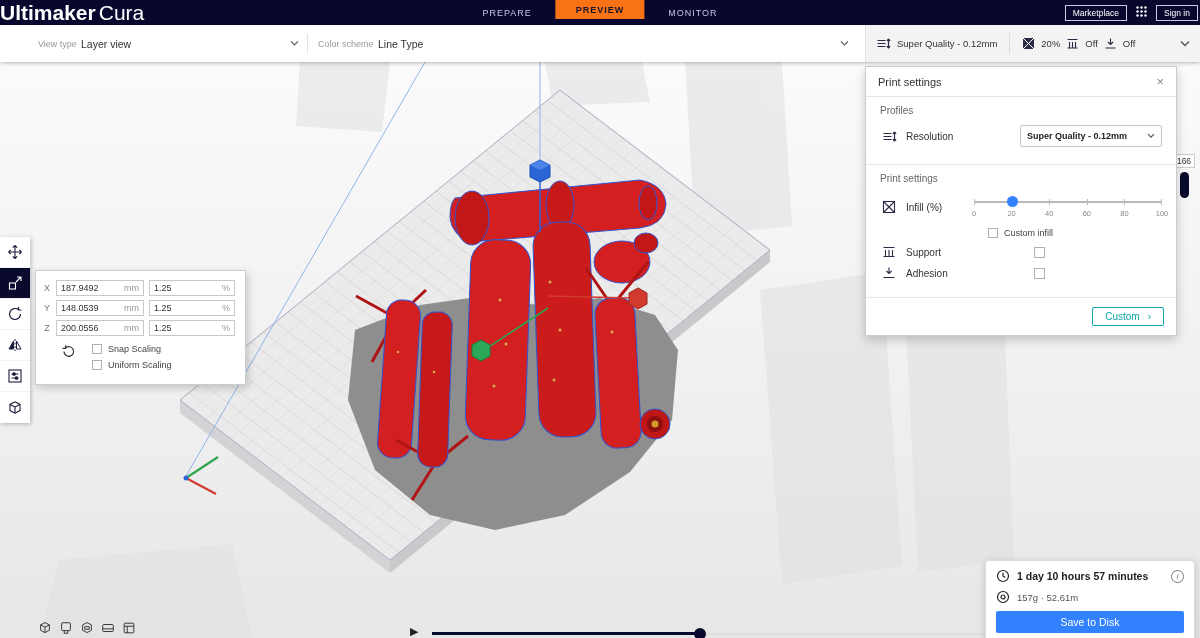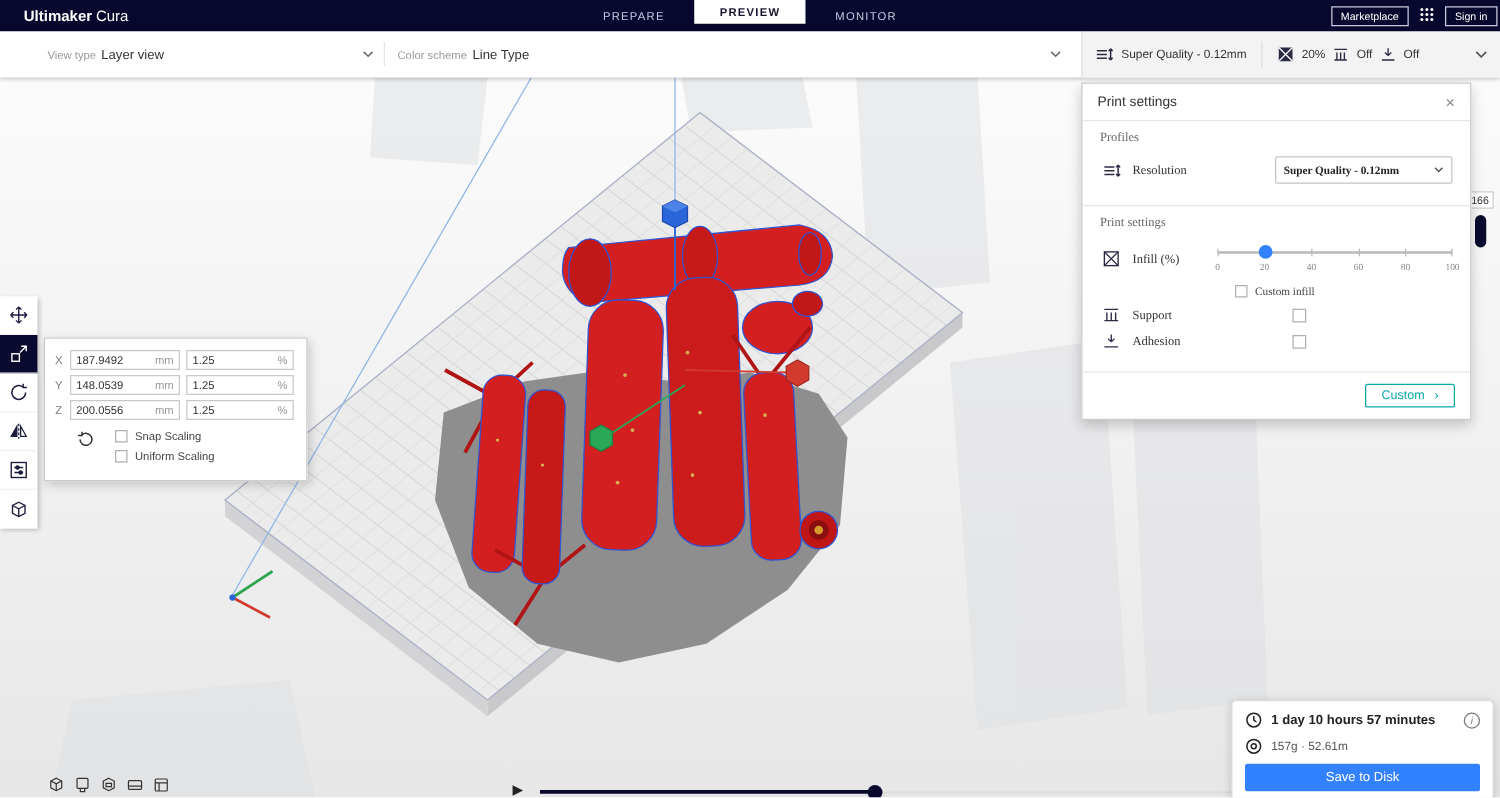--- a/index.html
+++ b/index.html
@@ -1,26 +1,26 @@
 <!DOCTYPE html>
 <html><head>
 <meta charset="utf-8">
 <style>
   * { box-sizing: border-box; margin: 0; padding: 0; }
   html,body { width:1200px; height:638px; overflow:hidden; }
   body { font-family:"Liberation Sans", sans-serif; background:#fff; position:relative; }
 
   
   .topbar { height:25px; background:#08082e; display:flex; align-items:center; position:relative; z-index:40; }
-  .logo { margin-left:19px; color:#fff; font-size:12px; white-space:nowrap; }
+  .logo { margin-left:0; color:#fff; font-size:21px; white-space:nowrap; }
   .logo .bold { font-weight:700; }
   .logo .light { font-weight:300; margin-left:3px; }
   .stage-tabs { position:absolute; left:50%; transform:translateX(-50%); display:flex; align-items:flex-start; height:100%; }
   .tab { font-size:9px; letter-spacing:1px; color:#c6c8e0; padding:0 14px; height:100%; display:flex; align-items:center; cursor:pointer; }
-  .tab.active { background:#ffffff; color:#15152e; height:19px; margin:0 10px; padding:0 20px; font-weight:600; }
+  .tab.active { background:#f97316; color:#15152e; height:19px; margin:0 10px; padding:0 20px; font-weight:600; }
   .top-right { margin-left:auto; display:flex; gap:8px; margin-right:2px; }
   .btn-outline { border:1px solid #c9cade; color:#fff; background:transparent; font-size:8.5px; padding:2px 7px; font-family:inherit; cursor:pointer; white-space:nowrap; }
   .grid-icon { color:#fff; display:flex; }
 
   
   .viewbar { height:37px; background:#fff; position:relative; z-index:30; box-shadow:0 1px 4px rgba(0,0,0,.28); }
   .vb-label { position:absolute; top:14px; font-size:9px; color:#999; }
   .vb-value { position:absolute; top:13px; font-size:10.5px; color:#333; }
   .vb-chevron { position:absolute; top:15px; color:#666; }
   .vb-divider { position:absolute; top:9px; bottom:9px; width:1px; background:#e2e2e2; }
@@ -51,21 +51,21 @@
   .scale-footer { display:flex; margin-top:8px; align-items:flex-start; }
   .reset-btn { margin-left:18px; color:#333; cursor:pointer; display:flex; }
   .checks { margin-left:16px; }
   .checkrow { display:flex; align-items:center; gap:6px; font-size:9px; color:#444; margin-bottom:6px; cursor:pointer; }
   .checkbox { width:10px; height:10px; border:1px solid #b0b0b0; background:#fff; flex:none; }
 
   
   .print-panel { position:absolute; left:865px; top:4px; width:312px; background:#fff; border:1px solid #ccc; box-shadow:0 4px 10px rgba(0,0,0,.2); z-index:12; }
   .pp-header { display:flex; justify-content:space-between; align-items:center; padding:8px 12px; border-bottom:1px solid #e6e6e6; font-size:11px; color:#333; }
   .pp-close { color:#888; font-size:13px; cursor:pointer; line-height:1; }
-  .pp-section { padding:8px 14px 10px;font-family:Liberation Serif, serif; }
+  .pp-section { padding:8px 14px 10px; }
   .pp-subtle { color:#666; font-size:10px; margin-bottom:9px; }
   .pp-row { display:flex; align-items:center; margin:7px 0; position:relative; }
   .pp-ic { color:#2b2b46; display:flex; width:18px; justify-content:center; }
   .pp-lbl { color:#333; font-size:10px; margin-left:8px; }
   .dropdown { margin-left:auto; width:142px; height:22px; border:1px solid #c4c4c4; border-radius:2px; background:#fff; display:flex; align-items:center; justify-content:space-between; padding:0 6px; font-size:9px; font-weight:700; color:#222; cursor:pointer; }
   .dropdown .dd-chev { color:#555; display:flex; }
   .pp-divider { height:1px; background:#e6e6e6; }
   .slider-wrap { margin-left:auto; width:188px; position:relative; height:28px; }
   .slider-track { position:absolute; left:0; right:0; top:8px; height:2px; background:#b9b9b9; }
   .tick { position:absolute; top:6px; width:1px; height:6px; background:#b9b9b9; }

